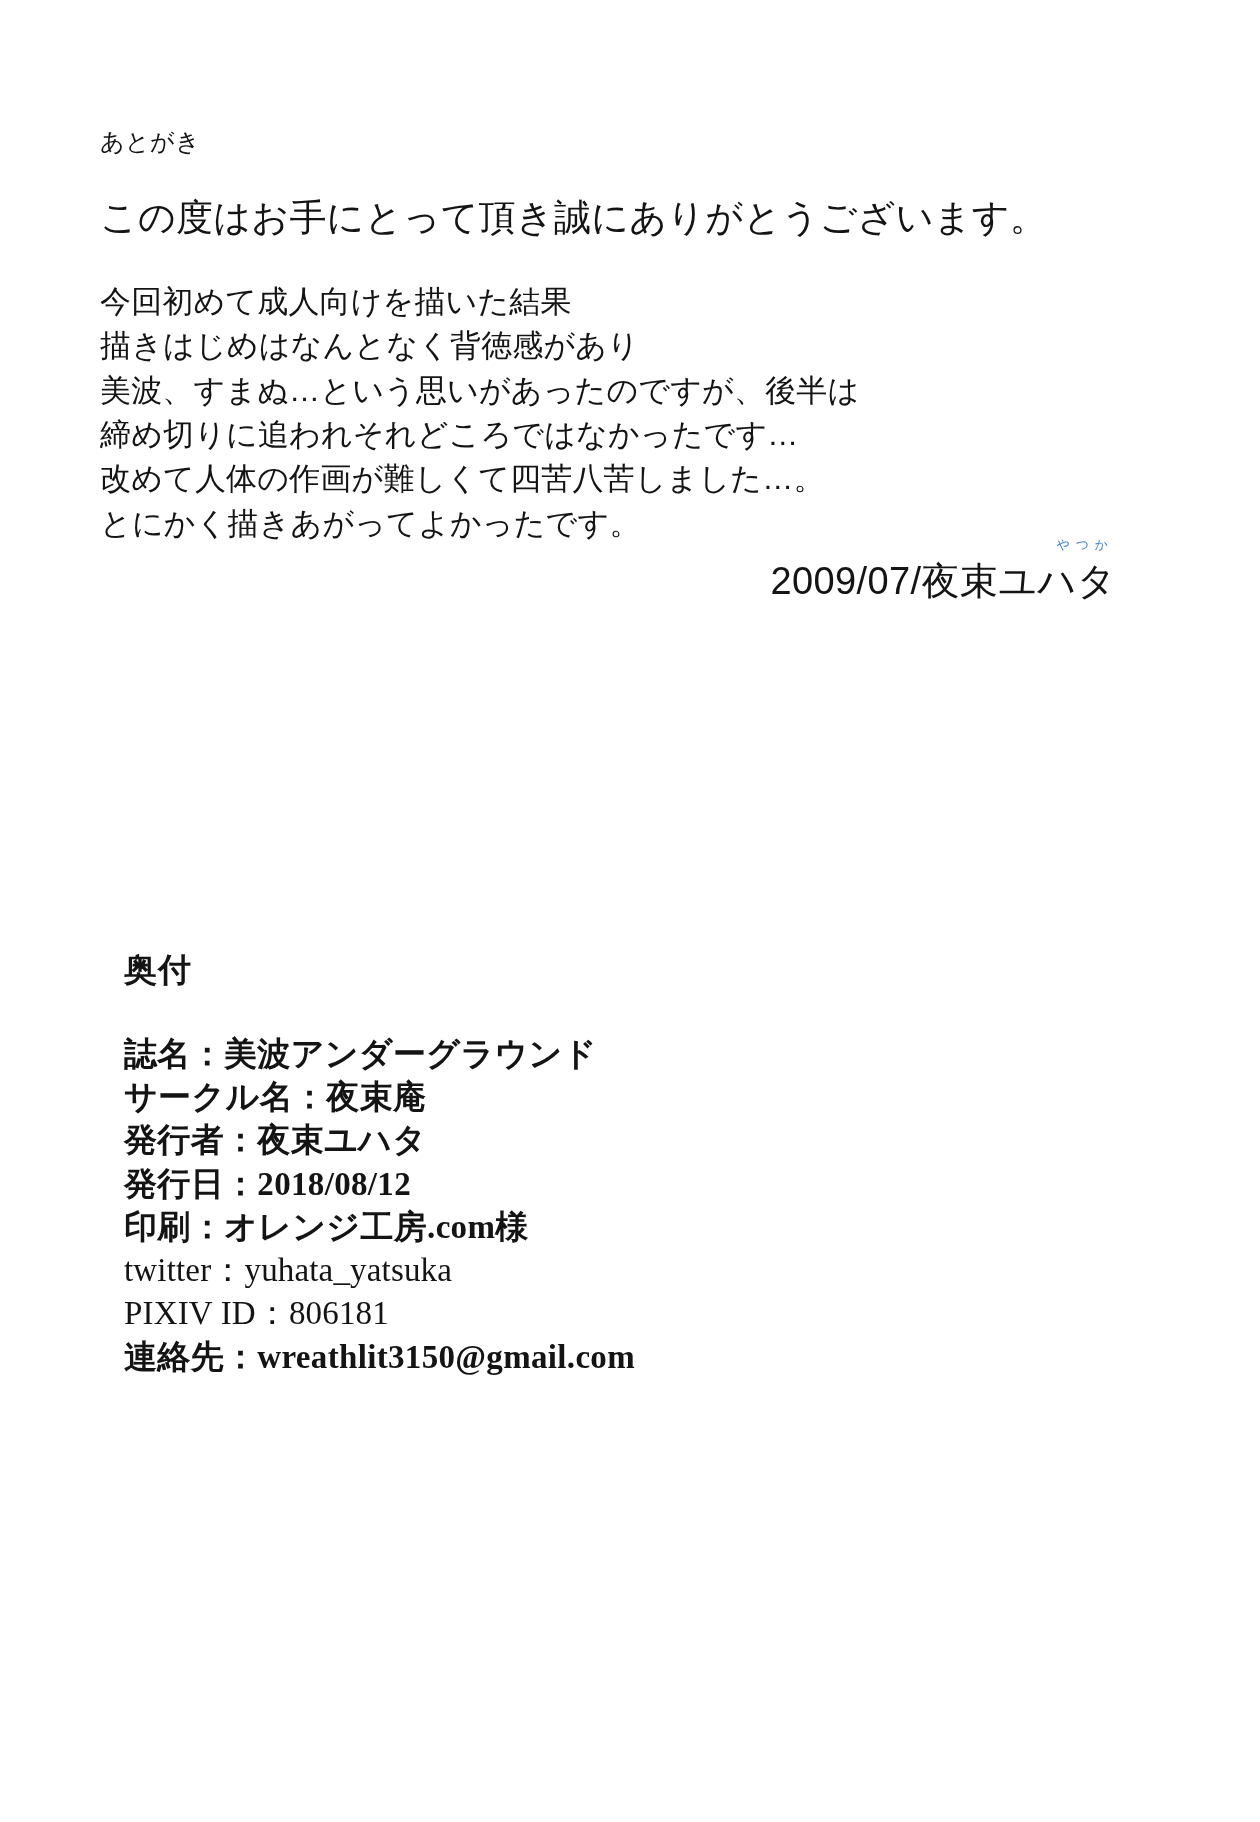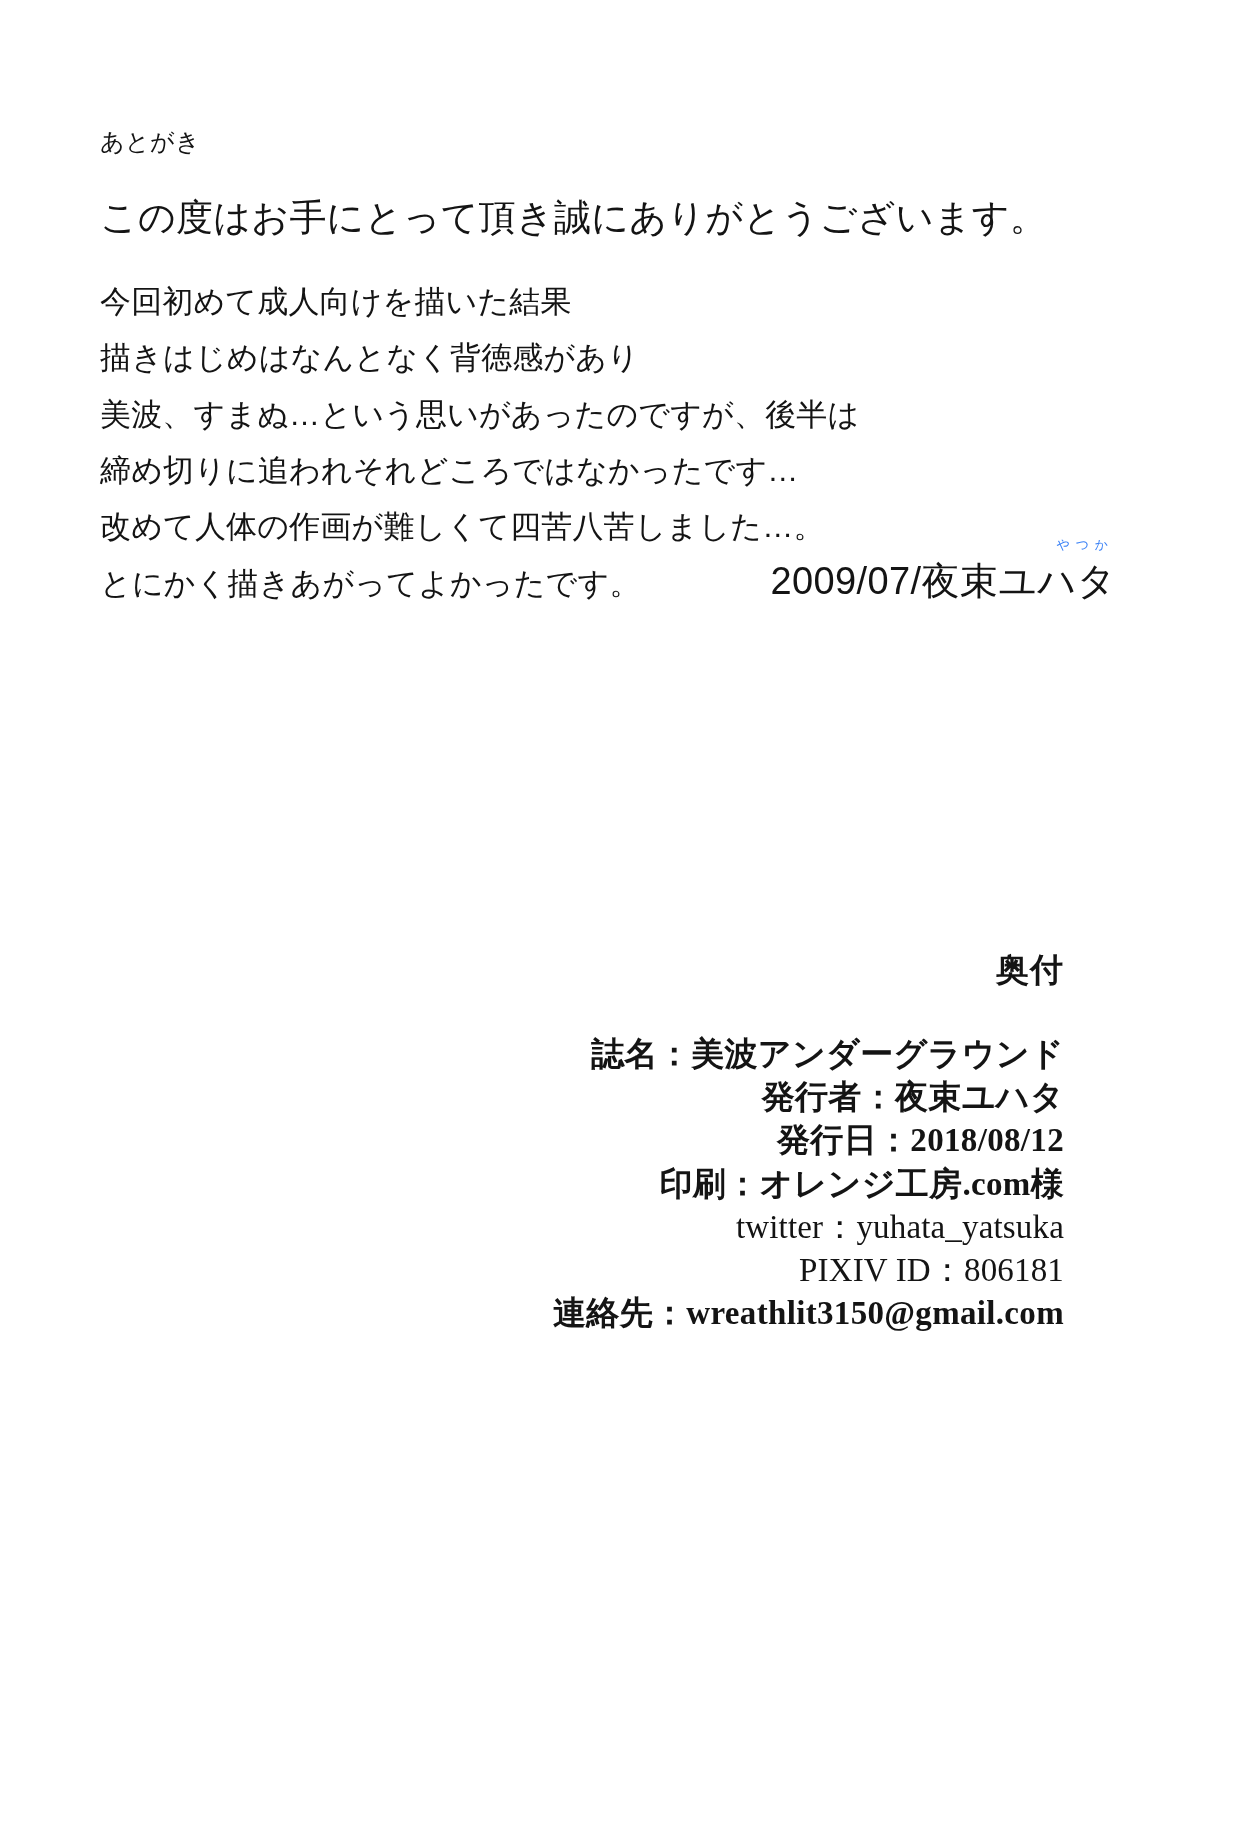--- a/index.html
+++ b/index.html
@@ -42,21 +42,20 @@
     margin: 0 0 39px 0;
   }
   .afterword-body {
     font-size: 31px;
     line-height: 1.43;
     letter-spacing: 0.005em;
     margin: 0;
   }
   .afterword-body div {
     white-space: pre;
-    margin-top: 12px;
   }
 
   .signature-row {
     position: absolute;
     left: 100px;
     top: 556px;
     width: 1020px;
     text-align: right;
   }
   .signature {
@@ -72,25 +71,24 @@
     top: -20px;
     font-size: 13px;
     letter-spacing: 0.45em;
     white-space: nowrap;
     color: #3b82f6;
   }
 
   
   .colophon {
     position: absolute;
-    left: 104px;
+    left: 124px;
     top: 948px;
     width: 960px;
     font-family: "Liberation Serif", serif;
-    text-align: right;
   }
   .colophon-title {
     font-size: 33px;
     font-weight: 700;
     margin: 0 0 40px 0;
     letter-spacing: 0.03em;
   }
   .colophon-list {
     font-size: 33px;
     font-weight: 700;
@@ -127,20 +125,21 @@
     <span class="signature">
       <span class="ruby-mark">やつか</span>
       <span>2009/07/夜束ユハタ</span>
     </span>
   </div>
 
   <section class="colophon">
     <h2 class="colophon-title">奥付</h2>
     <div class="colophon-list">
       <div>誌名：美波アンダーグラウンド</div>
+      <div>サークル名：夜束庵</div>
       <div>発行者：夜束ユハタ</div>
       <div>発行日：2018/08/12</div>
       <div>印刷：オレンジ工房.com様</div>
       <div class="latin">twitter：yuhata_yatsuka</div>
       <div class="latin">PIXIV ID：806181</div>
       <div>連絡先：wreathlit3150@gmail.com</div>
     </div>
   </section>
 
 </div>

